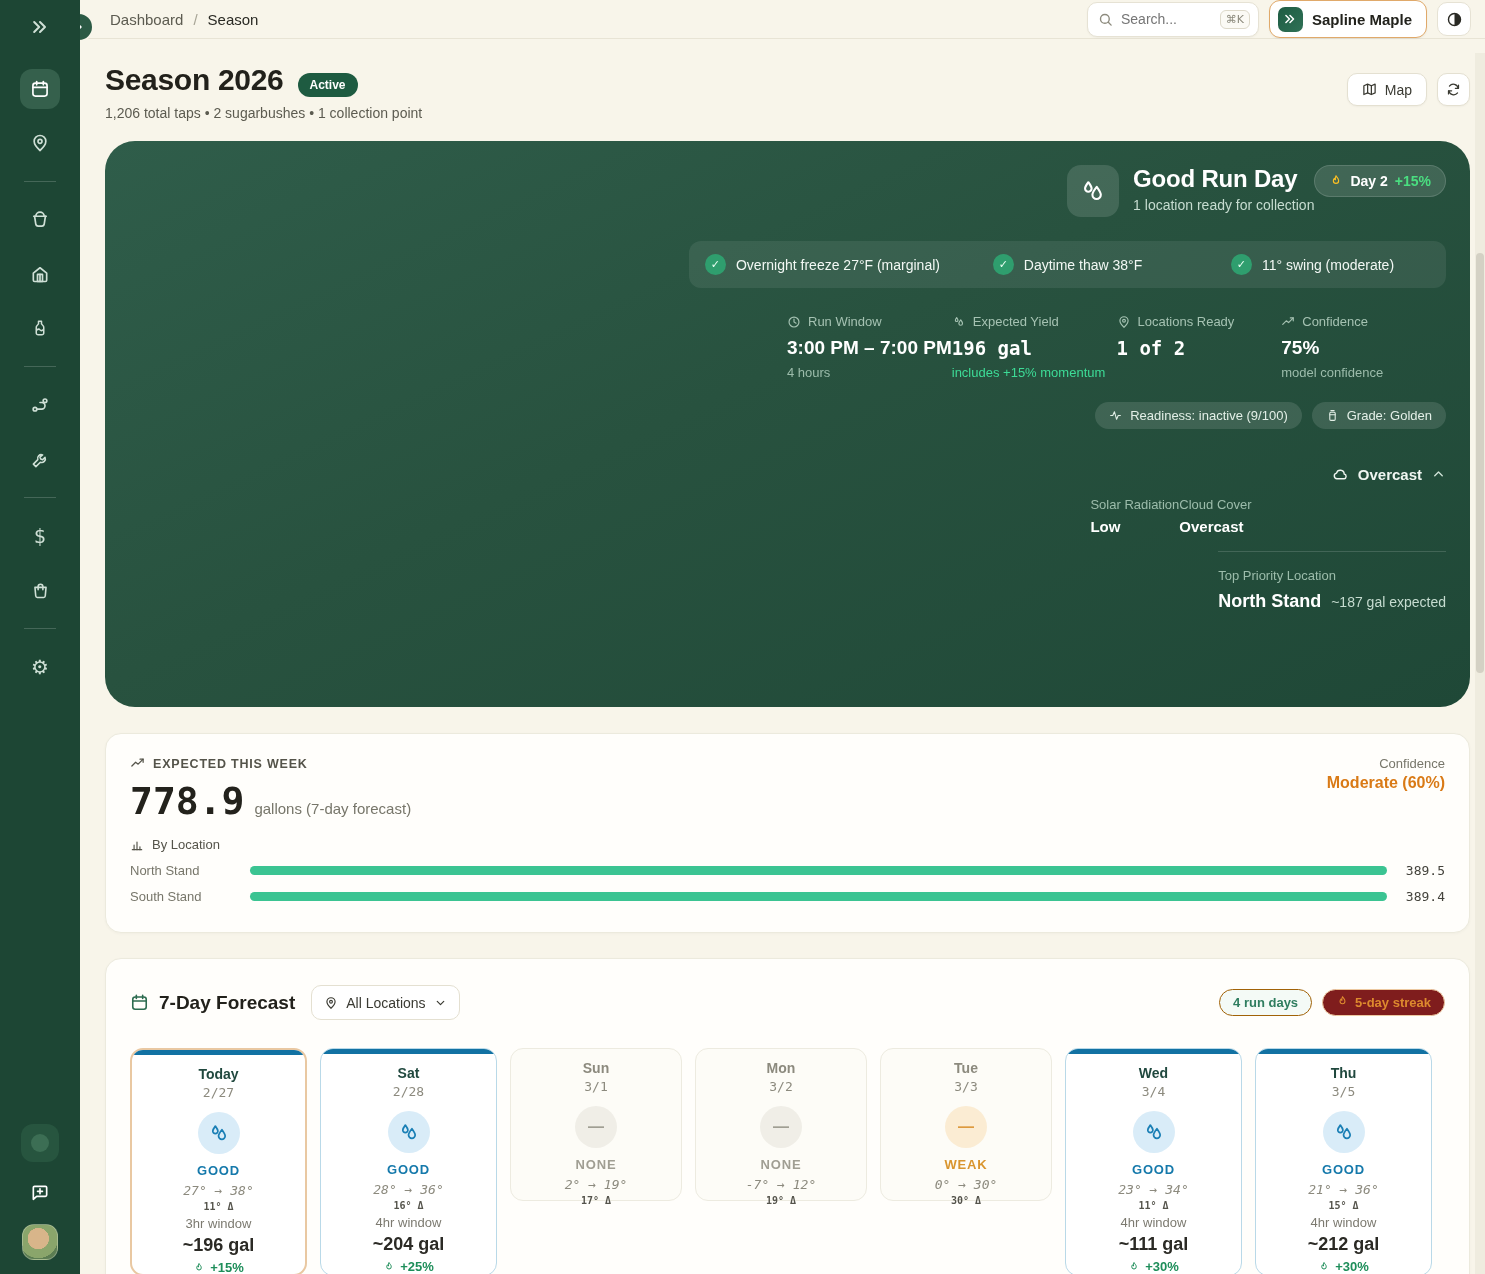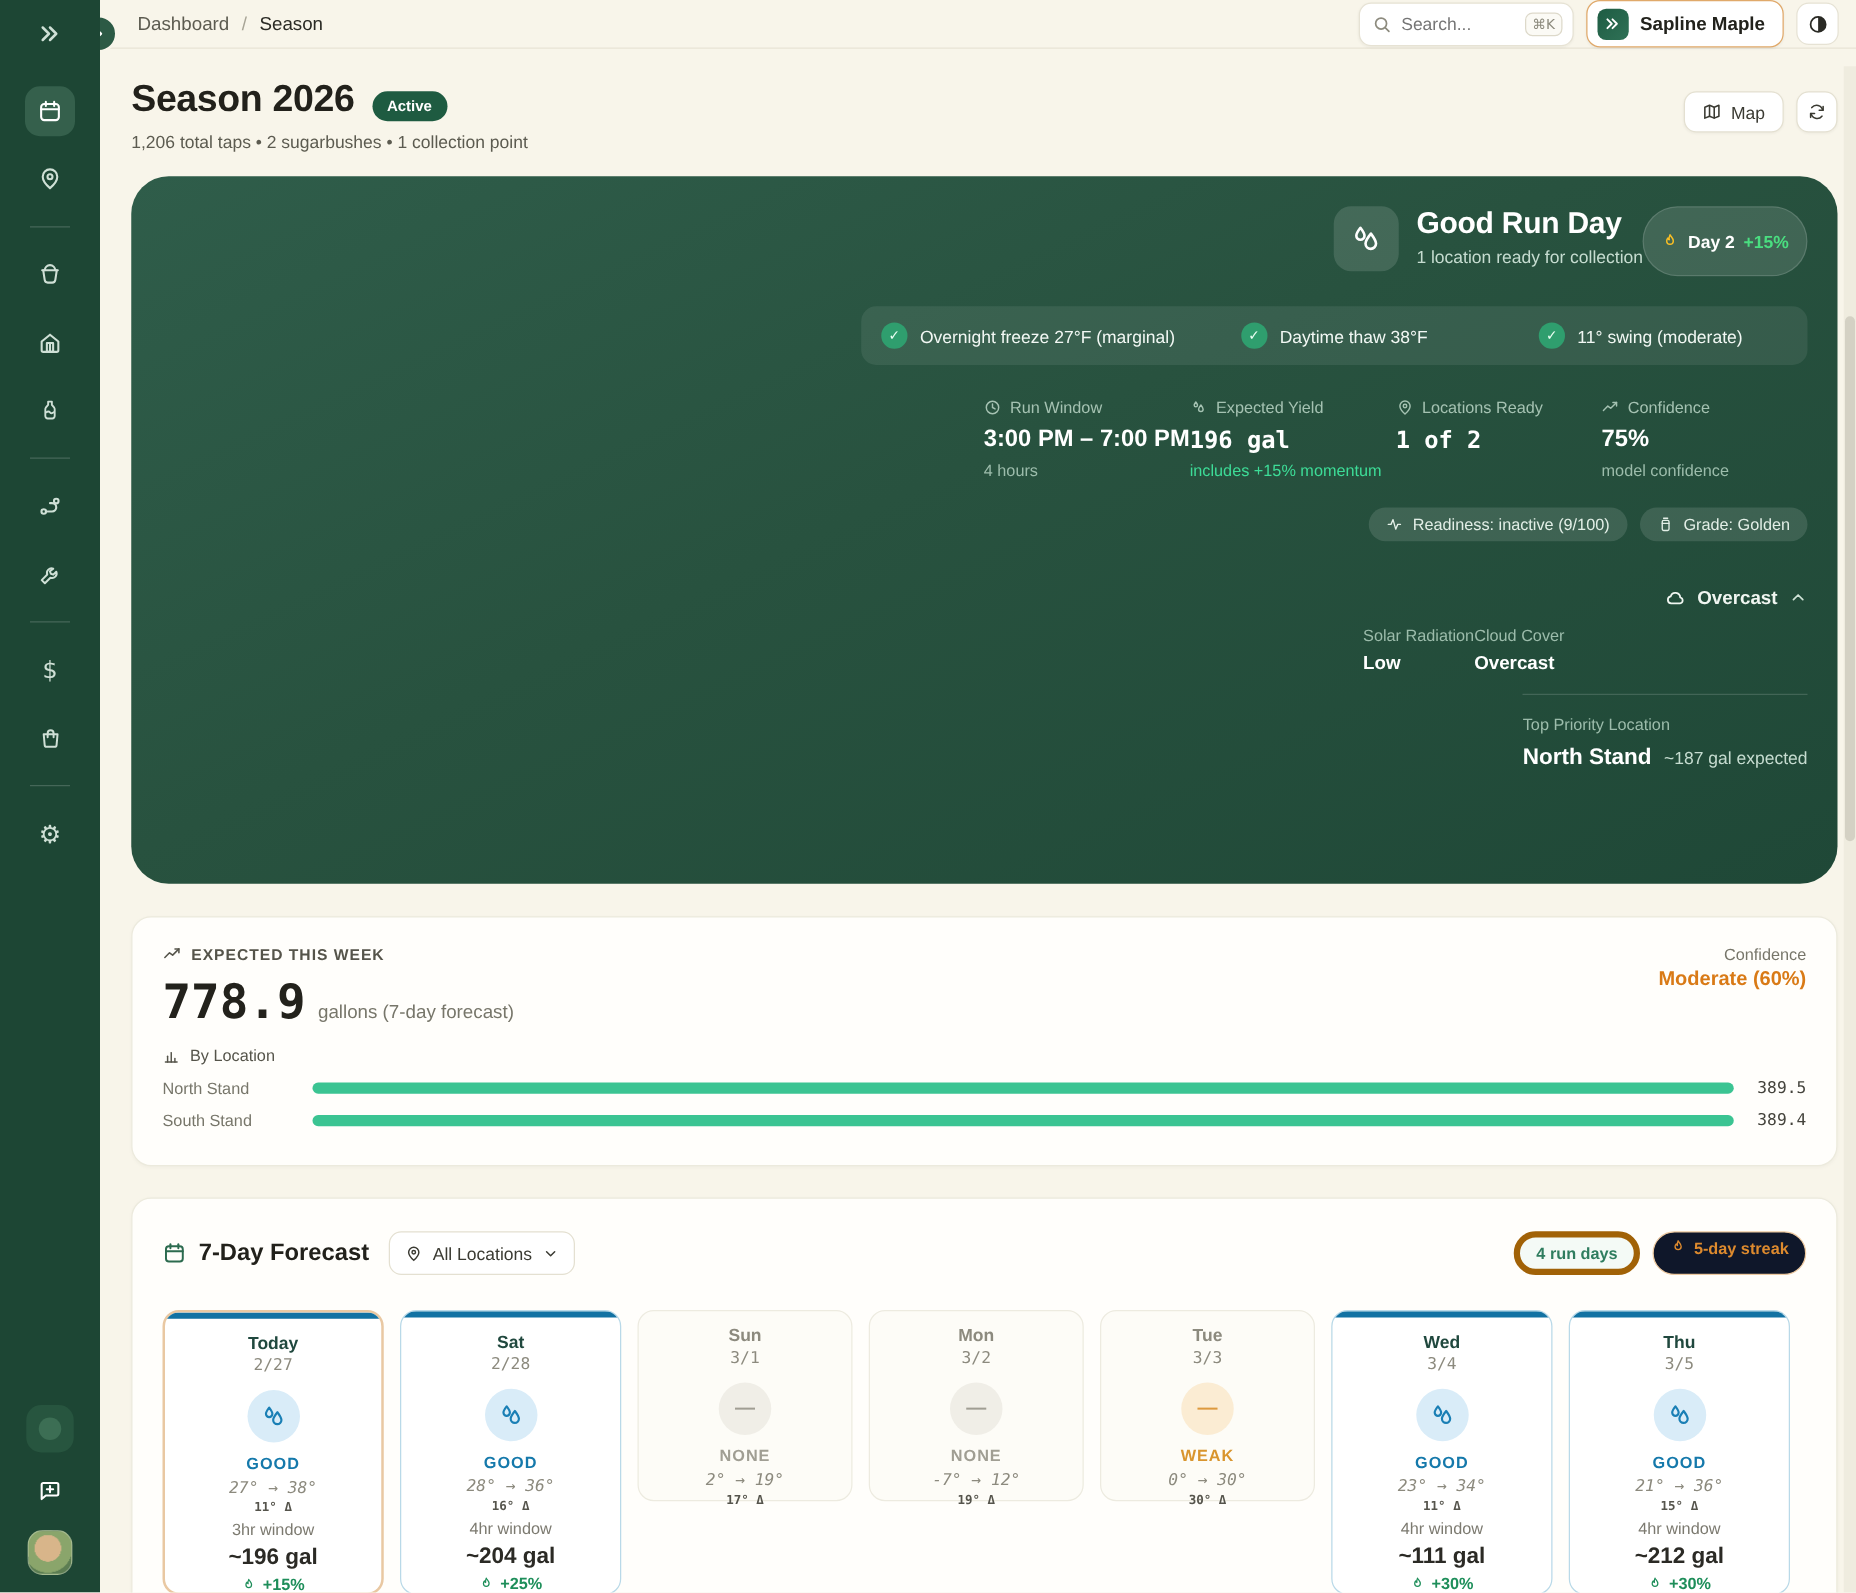--- a/index.html
+++ b/index.html
@@ -52,21 +52,21 @@
   .map-btn { display:flex; align-items:center; gap:8px; background:#fff; border:1px solid #e4e0d1; border-radius:10px; height:33px; padding:0 14px; font-size:14px; color:#3a3a32; cursor:pointer; box-shadow:0 1px 2px rgba(0,0,0,.04); }
   .icon-btn { width:33px; height:33px; border-radius:10px; background:#fff; border:1px solid #e4e0d1; display:flex; align-items:center; justify-content:center; color:#3a3a32; cursor:pointer; box-shadow:0 1px 2px rgba(0,0,0,.04); }
 
   
   .run-card { margin-top:20px; background:linear-gradient(155deg,#2f5d4a 0%, #28523f 45%, #1f4837 100%); border-radius:30px; padding:24px 24px 26px; color:#fff; height:566px; display:flex; flex-direction:column;align-items:flex-end; }
   .run-head { display:flex; align-items:flex-start; }
   .run-icon-tile { width:52px; height:52px; border-radius:14px; background:rgba(255,255,255,.13); display:flex; align-items:center; justify-content:center; color:#fff; }
   .run-head-text { margin-left:14px; }
   .run-title { font-size:24px; font-weight:bold; letter-spacing:-.2px; }
   .run-sub { font-size:14px; color:#c6dcd0; margin-top:4px; }
-  .day-badge { margin-left:auto; display:flex; align-items:center; gap:7px; background:rgba(255,255,255,.12); border:1px solid rgba(255,255,255,.14); border-radius:999px; padding:19px 14px; font-size:14px; font-weight:bold; }
+  .day-badge { margin-left:auto; display:flex; align-items:center; gap:7px; background:rgba(255,255,255,.12); border:1px solid rgba(255,255,255,.14); border-radius:999px; padding:7px 14px; font-size:14px; font-weight:bold; }
   .day-badge .boost { color:#4ade80; font-weight:bold; }
   .flame { color:#fbbf24; }
 
   .cond-bar { margin-top:24px; background:rgba(255,255,255,.08); border-radius:12px; padding:13px 16px; display:grid; grid-template-columns:1fr 1fr 1fr; gap:10px; }
   .cond-item { display:flex; align-items:center; gap:10px; font-size:14px; color:#f2f8f4; }
   .check-circle { width:21px; height:21px; border-radius:50%; background:#2f9e6e; color:#eafff3; font-size:11px; display:flex; align-items:center; justify-content:center; flex-shrink:0; }
 
   .stats-row { margin-top:26px; display:grid; grid-template-columns:1fr 1fr 1fr 1fr; }
   .stat-label { display:flex; align-items:center; gap:7px; font-size:13px; color:#a5c2b2; }
   .stat-value { font-size:19px; font-weight:bold; margin-top:8px; color:#fff; }
@@ -104,22 +104,22 @@
   .loc-bar { height:9px; border-radius:99px; background:#3bc492; }
   .loc-val { width:58px; text-align:right; font-size:13px; color:#44433c; flex-shrink:0; }
 
   
   .fc-card { margin-top:25px; background:#fffefb; border:1px solid #eceadd; border-radius:16px; padding:26px 24px 24px; height:334px; box-shadow:0 1px 3px rgba(0,0,0,.03); }
   .fc-head { display:flex; align-items:center; }
   .fc-title { display:flex; align-items:center; gap:10px; font-size:19px; font-weight:bold; color:#22211b; }
   .fc-title .cal { color:#2c6b4f; }
   .fc-filter { display:flex; align-items:center; gap:8px; margin-left:16px; background:#fff; border:1px solid #e4e0d1; border-radius:10px; height:35px; padding:0 12px; font-size:14px; color:#3a3a32; cursor:pointer; }
   .fc-badges { margin-left:auto; display:flex; gap:10px; }
-  .badge-run { border:5px solid #a16207; color:#2f7d5f; background:#f4faf6; border-radius:999px; padding:5px 13px; font-size:13px; font-weight:bold; }
-  .badge-streak { border:1px solid #edc9a0; color:#dd8a2e; background:#0f172a; border-radius:999px; padding:5px 13px; font-size:13px; font-weight:bold; display:flex; gap:6px; }
+  .badge-run { border:1px solid #a16207; color:#2f7d5f; background:#f4faf6; border-radius:999px; padding:5px 13px; font-size:13px; font-weight:bold; }
+  .badge-streak { border:1px solid #edc9a0; color:#dd8a2e; background:#7f1d1d; border-radius:999px; padding:5px 13px; font-size:13px; font-weight:bold; display:flex; gap:6px; }
 
   .day-row { display:flex; gap:13px; margin-top:28px; align-items:flex-start; }
   .daycard { border-radius:13px; background:#fff; text-align:center; position:relative; }
   .daycard.good { width:177px; height:228px; border:1.5px solid #b9d9e8; overflow:hidden; }
   .daycard.today { border:2px solid #e9c8a2; }
   .daycard.good::before { content:''; display:block; height:5px; background:#1272a3; }
   .daycard.good::after { content:''; position:absolute; right:-11px; top:50px; width:6px; height:6px; border-radius:50%; background:#c9c6ba; }
   .daycard.off { width:172px; height:153px; border:1px solid #edebe0; background:#fdfcf7; }
   .dc-day { font-size:14px; font-weight:bold; margin-top:11px; color:#20483e; }
   .daycard.off .dc-day { color:#8c8a7e; }

